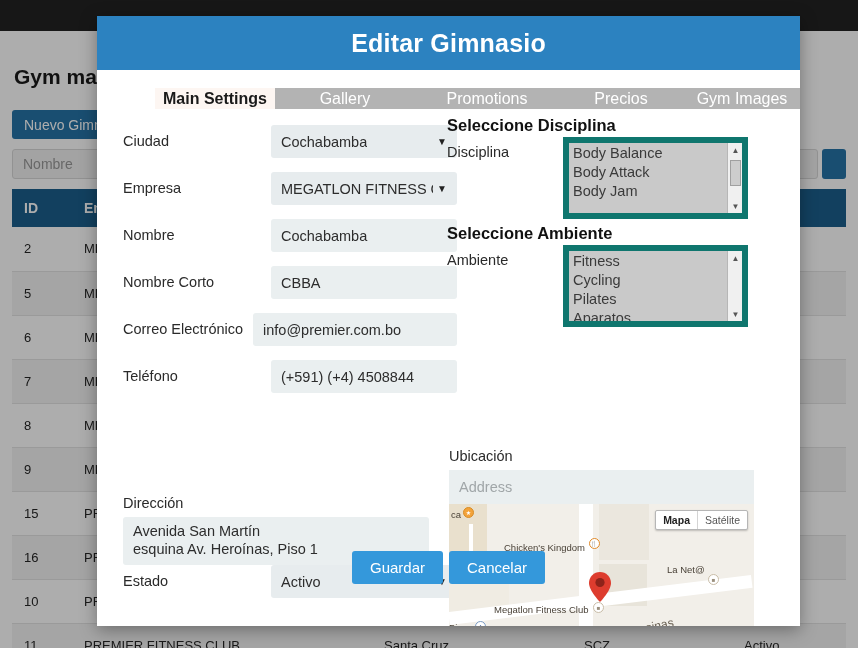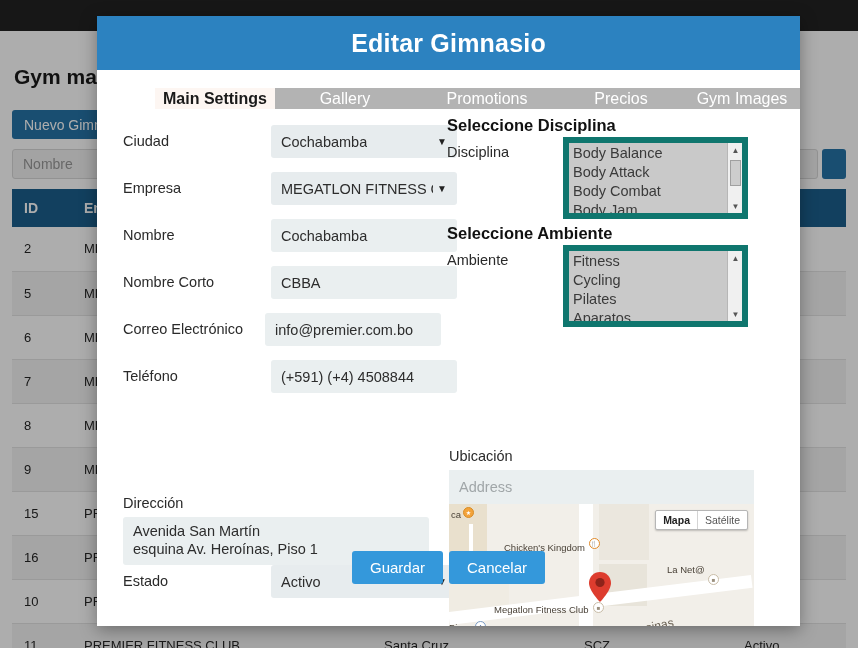--- a/index.html
+++ b/index.html
@@ -426,21 +426,21 @@
 
       <div class="fld" style="top:157px">
         <div class="fld-label" style="top:8px">Nombre Corto</div>
         <div class="fld-ctrl">
           <span>CBBA</span>
         </div>
       </div>
 
       <div class="fld" style="top:204px">
         <div class="fld-label" style="top:8px">Correo Electrónico</div>
-        <div class="fld-ctrl" style="left:142px;width:176px">
+        <div class="fld-ctrl" style="left:130px;width:204px">
           <span>info@premier.com.bo</span>
         </div>
       </div>
 
       <div class="fld" style="top:251px">
         <div class="fld-label" style="top:8px">Teléfono</div>
         <div class="fld-ctrl">
           <span>(+591) (+4) 4508844</span>
         </div>
       </div>
@@ -462,21 +462,20 @@
     </div>
 
     <div class="right-col">
 
       <div class="section-head" style="top:7px">Seleccione Disciplina</div>
       <div class="lbl" style="top:35px">Disciplina</div>
       <div class="listbox" style="top:28px;height:82px">
         <div class="lb-items" id="disc-items">
             <div class="lb-item">Body Balance</div>
             <div class="lb-item">Body Attack</div>
-            <div class="lb-item">Body Combat</div>
             <div class="lb-item">Body Jam</div>
           </div>
         <div class="lb-scroll">
           <div class="lb-arrow up">▲</div>
           <div class="lb-thumb" style="top:17px;height:26px"></div>
           <div class="lb-arrow down">▼</div>
         </div>
       </div>
 
       <div class="section-head" style="top:115px">Seleccione Ambiente</div>

